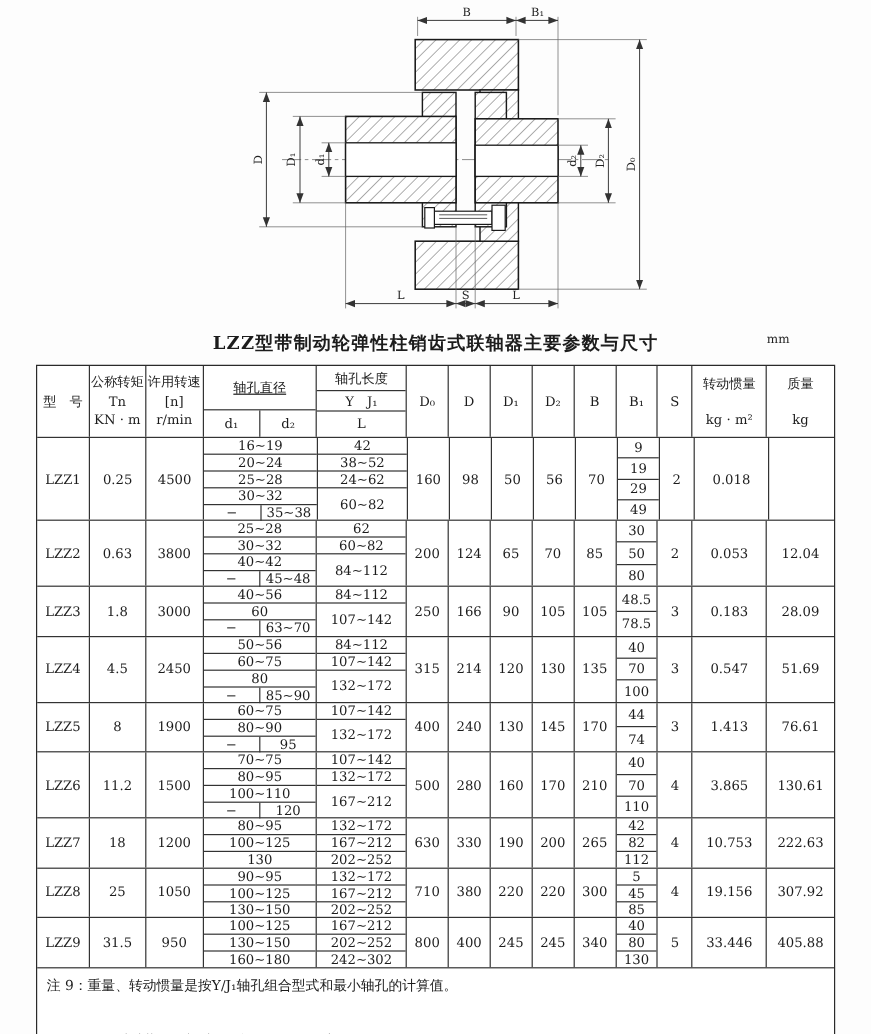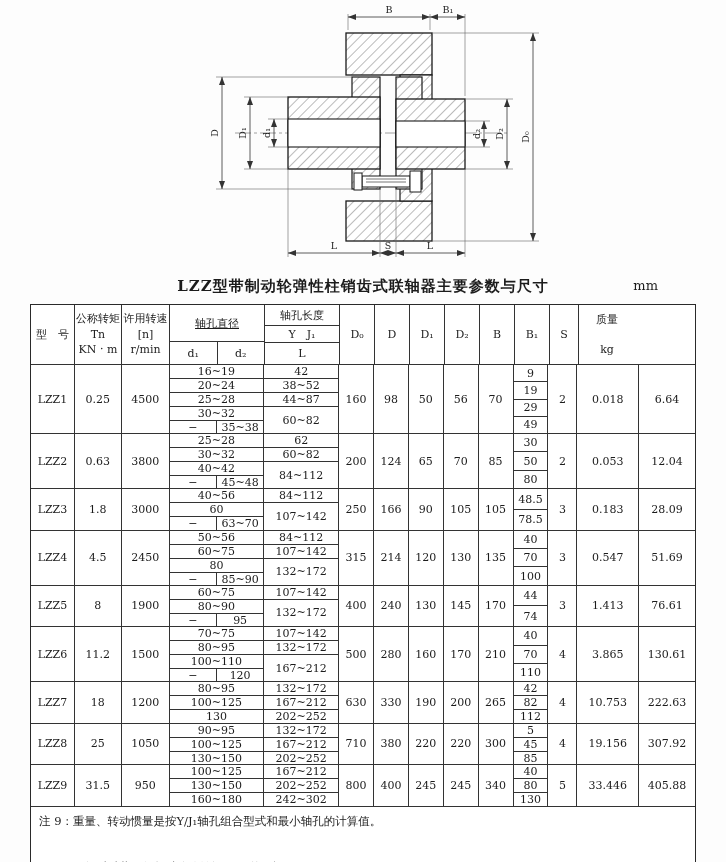--- a/index.html
+++ b/index.html
@@ -8,21 +8,21 @@
     height:862px;
     font-family:"DejaVu Serif","Liberation Serif",serif;
     color:#1c1c1c;
     overflow:hidden;
   }
   .drawing-wrap { width:726px; height:272px; }
   svg text { font-family:"DejaVu Serif","Liberation Serif",serif; }
 
   .titlebar { position:relative; width:726px; text-align:center; margin:4px 0 8px; }
   .titlebar .title { font-size:15px; font-weight:bold; letter-spacing:1px; }
-  .titlebar .unit  { position:absolute; right:68px; top:2px; font-size:13px; }
+  .titlebar .unit  { position:absolute; right:68px; top:2px; font-size:10px; }
 
   .tbl {
     width:666px; margin:0 auto;
     border:1.5px solid #2a2a2a;
     border-bottom-width:2.5px;
     font-size:11px;
     background:#fff;
   }
   .thead { display:flex; height:60px; border-bottom:1px solid #333; }
   .c  { border-right:1px solid #333; }
@@ -176,20 +176,24 @@
       <div class="cc h-len-2">Y　J₁</div>
       <div class="cc h-len-3">L</div>
     </div>
     <div class="c cc w-dim">D₀</div>
     <div class="c cc w-dim">D</div>
     <div class="c cc w-dim">D₁</div>
     <div class="c cc w-dim">D₂</div>
     <div class="c cc w-dim">B</div>
     <div class="c cc w-dim">B₁</div>
     <div class="c cc w-s">S</div>
+    <div class="c cc col w-inertia hline">
+      <div style="margin-bottom:14px;">转动惯量</div>
+      <div>kg · m²</div>
+    </div>
     <div class="c cc col w-mass hline">
       <div style="margin-bottom:14px;">质量</div>
       <div>kg</div>
     </div>
   </div>
 
   <div>
       <div class="trow" style="height: 69px;">
         <div class="c cc w-model">LZZ1</div>
         <div class="c cc w-tn">0.25</div>
@@ -200,37 +204,36 @@
           <div class="drow bb">25~28</div>
           <div class="drow bb">30~32</div>
           <div class="drow">
             <div class="half first">−</div>
             <div class="half">35~38</div>
           </div>
         </div>
         <div class="c w-l lgrid" style="grid-template-rows: repeat(5, 1fr);">
           <div class="litem bb" style="grid-row: 1 / span 1;">42</div>
           <div class="litem bb" style="grid-row: 2 / span 1;">38~52</div>
-          <div class="litem bb" style="grid-row: 3 / span 1;">44~87</div>
+          <div class="litem bb" style="grid-row: 3 / span 1;">24~62</div>
           <div class="litem" style="grid-row: 4 / span 2;">60~82</div>
         </div>
         <div class="c cc w-dim">160</div>
         <div class="c cc w-dim">98</div>
         <div class="c cc w-dim">50</div>
         <div class="c cc w-dim">56</div>
         <div class="c cc w-dim">70</div>
         <div class="c w-dim b1grid">
           <div class="b1item bb">9</div>
           <div class="b1item bb">19</div>
           <div class="b1item bb">29</div>
           <div class="b1item">49</div>
         </div>
         <div class="c cc w-s">2</div>
         <div class="c cc w-inertia">0.018</div>
-        <div class="c cc w-mass">6.64</div>
       </div>
       <div class="trow" style="height: 55.2px;">
         <div class="c cc w-model">LZZ2</div>
         <div class="c cc w-tn">0.63</div>
         <div class="c cc w-speed">3800</div>
         <div class="c w-d dgrid">
           <div class="drow bb">25~28</div>
           <div class="drow bb">30~32</div>
           <div class="drow bb">40~42</div>
           <div class="drow">

